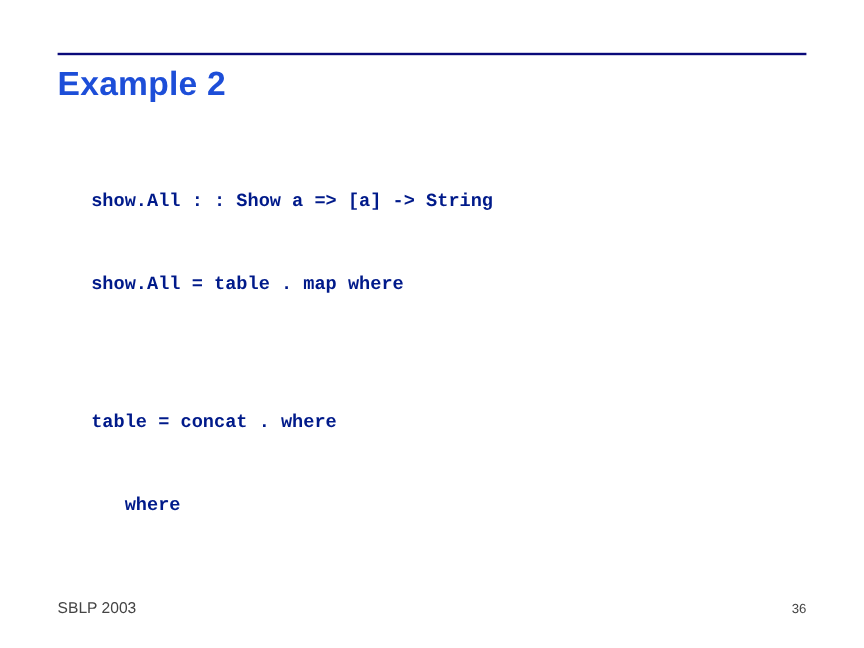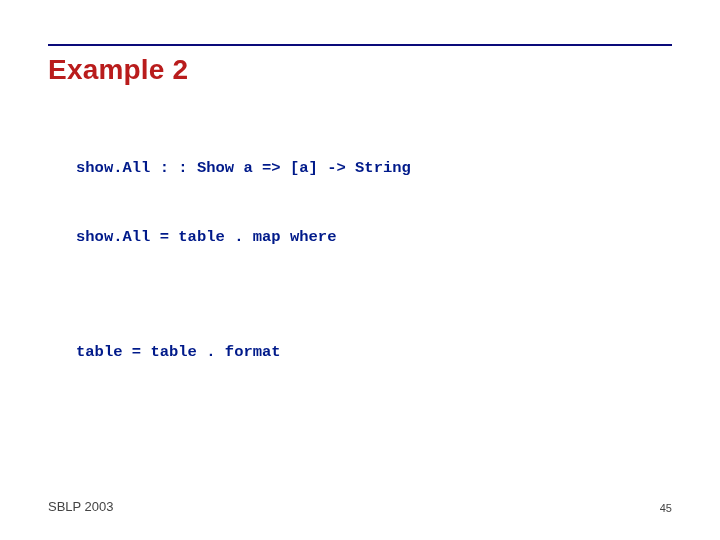--- a/index.html
+++ b/index.html
@@ -23,21 +23,21 @@
     right: 48px;
     top: 44px;
     border-top: 2px solid #0a0a7a;
   }
   .title {
     position: absolute;
     left: 48px;
     top: 54px;
     font-weight: bold;
     font-size: 28px;
-    color: #b91c1c;
+    color: #1d4ed8;
     letter-spacing: 0.2px;
   }
   .code-block {
     position: absolute;
     left: 76px;
     top: 130px;
     right: 48px;
     font-family: "Courier New", Courier, monospace;
     font-weight: bold;
     font-size: 15.5px;
@@ -74,22 +74,23 @@
 <body>
 
 <div class="slide">
   <div class="rule"></div>
   <div class="title">Example 2</div>
 
   <div class="code-block">
     <span class="code-line">show.All : : Show a =&gt; [a] -&gt; String</span>
     <span class="code-line">show.All = table . map where</span>
     <span class="gap"></span>
-    <span class="code-line">table = table . format</span>
+    <span class="code-line">table = concat . where</span>
+    <span class="code-line">   where</span>
     
     
     
     
   </div>
 
   <div class="footer-left">SBLP 2003</div>
-  <div class="footer-right">45</div>
+  <div class="footer-right">36</div>
 </div>
 
 </body></html>

